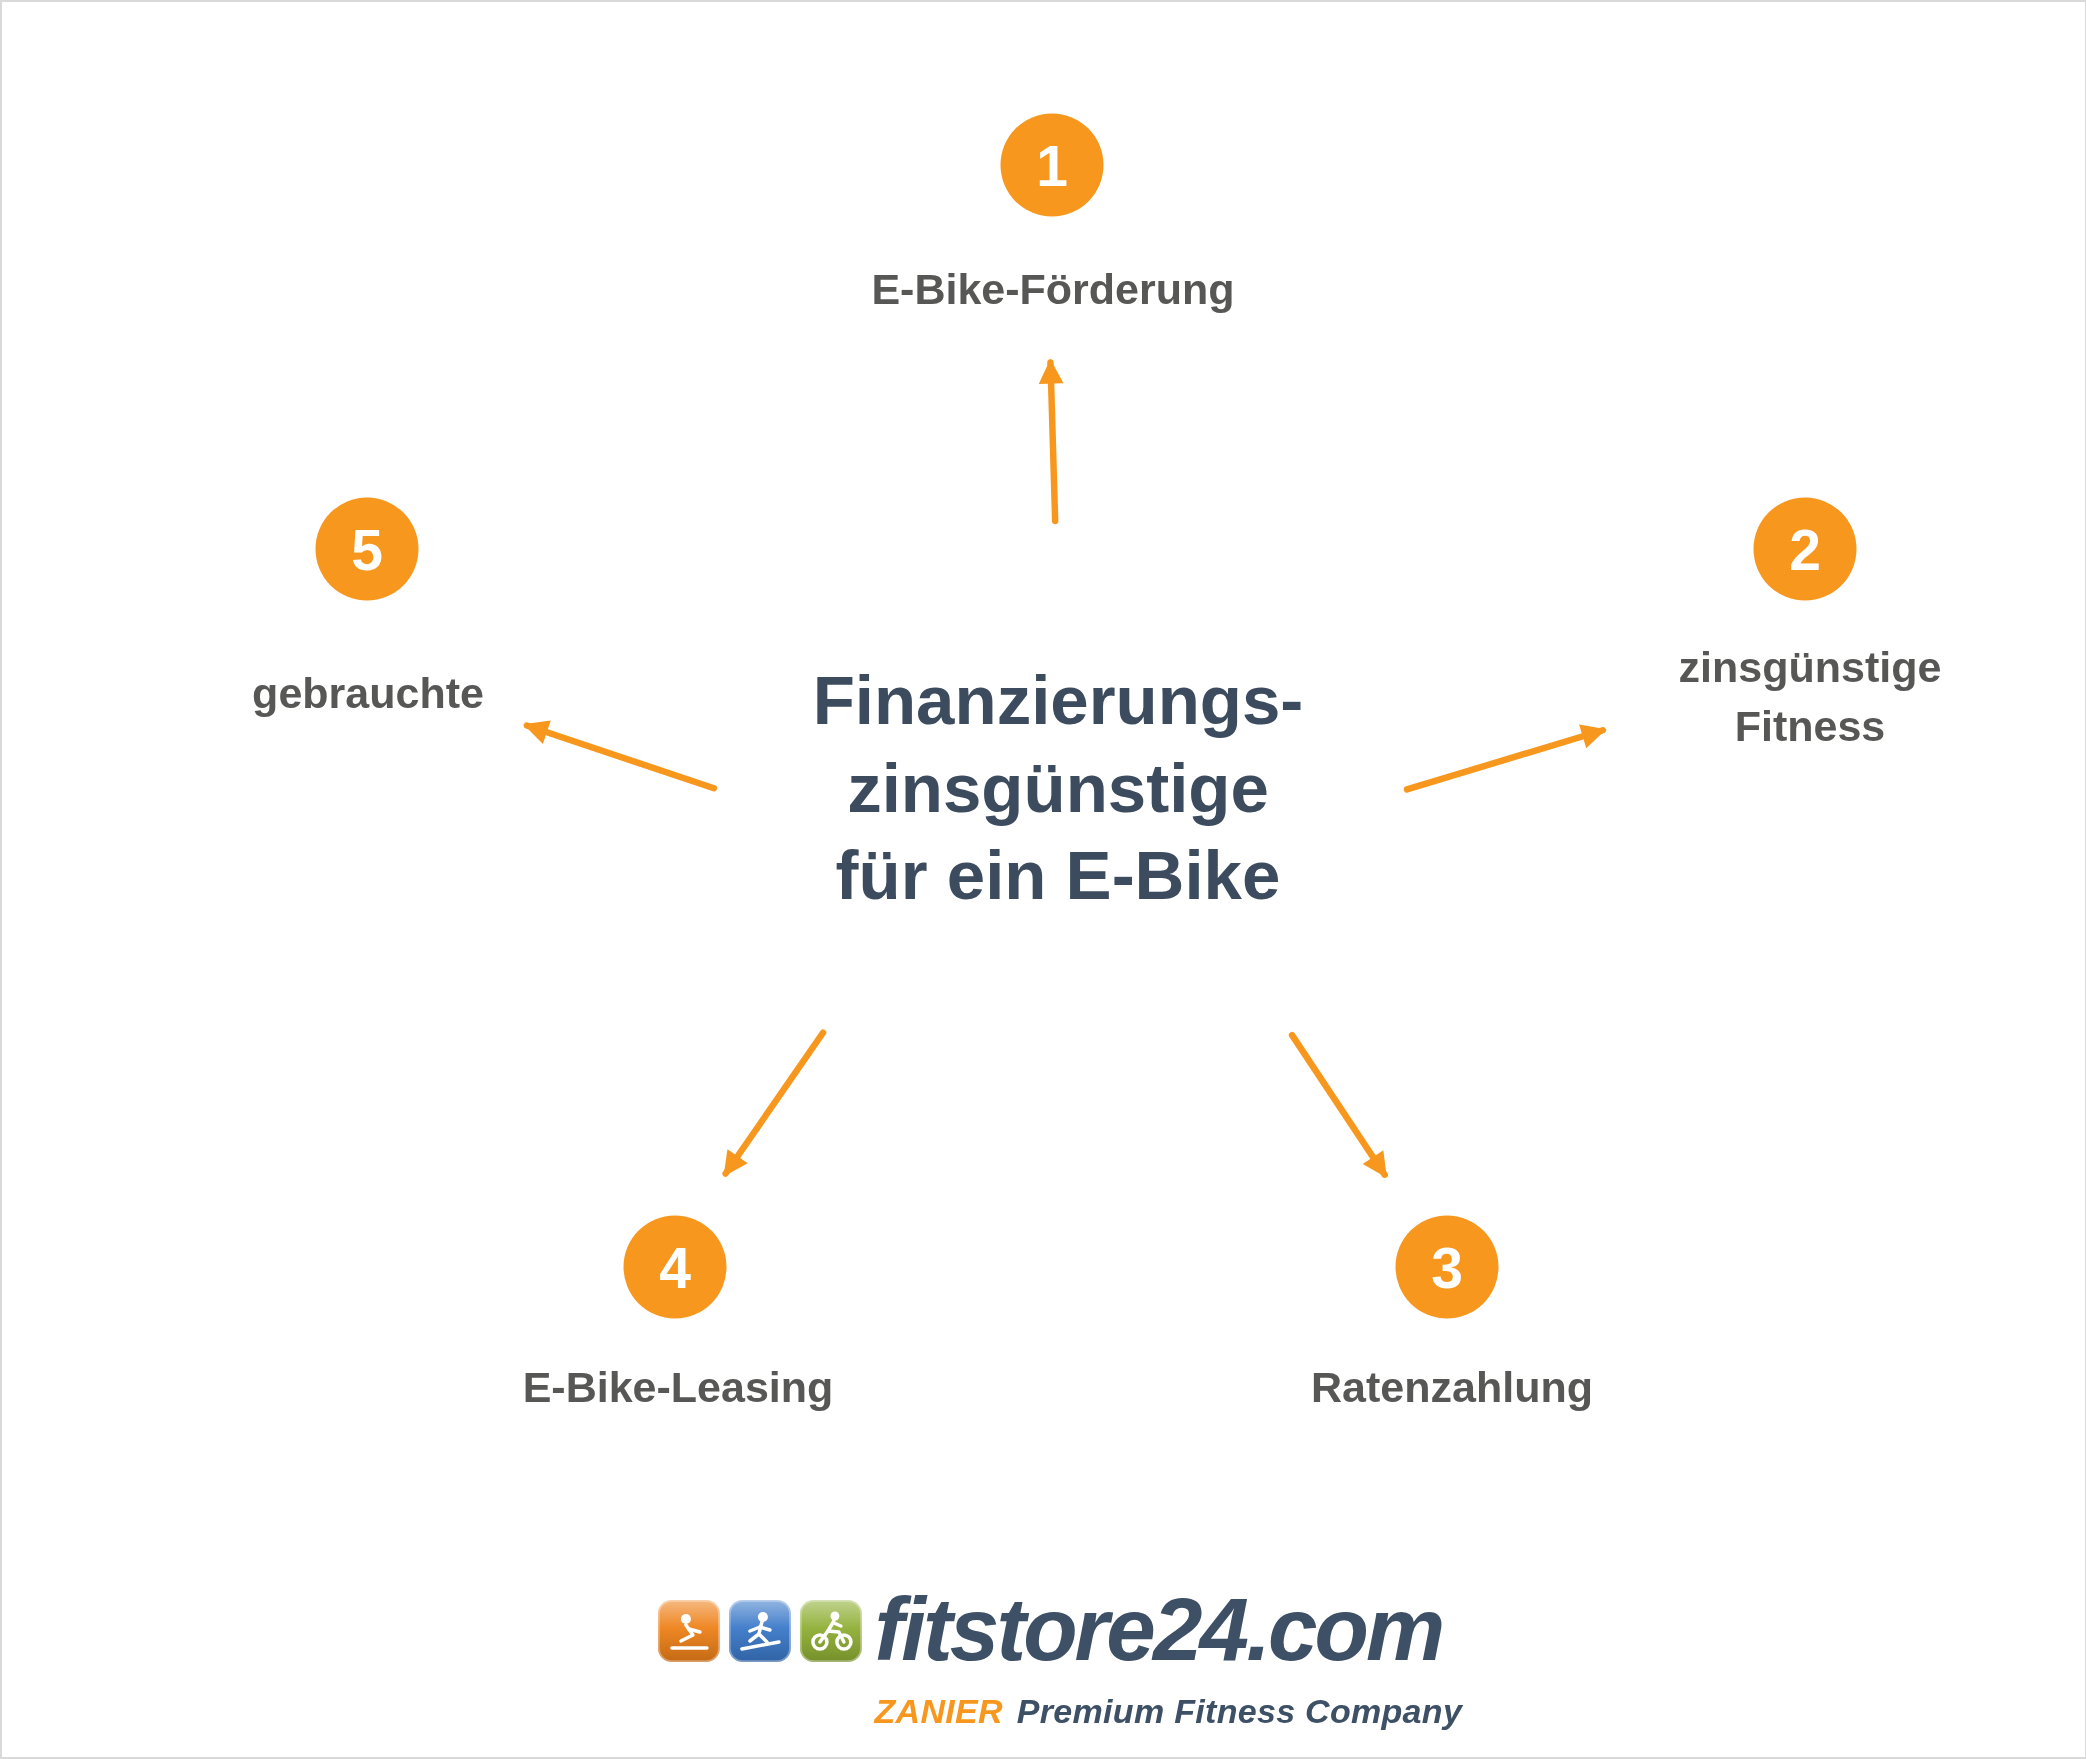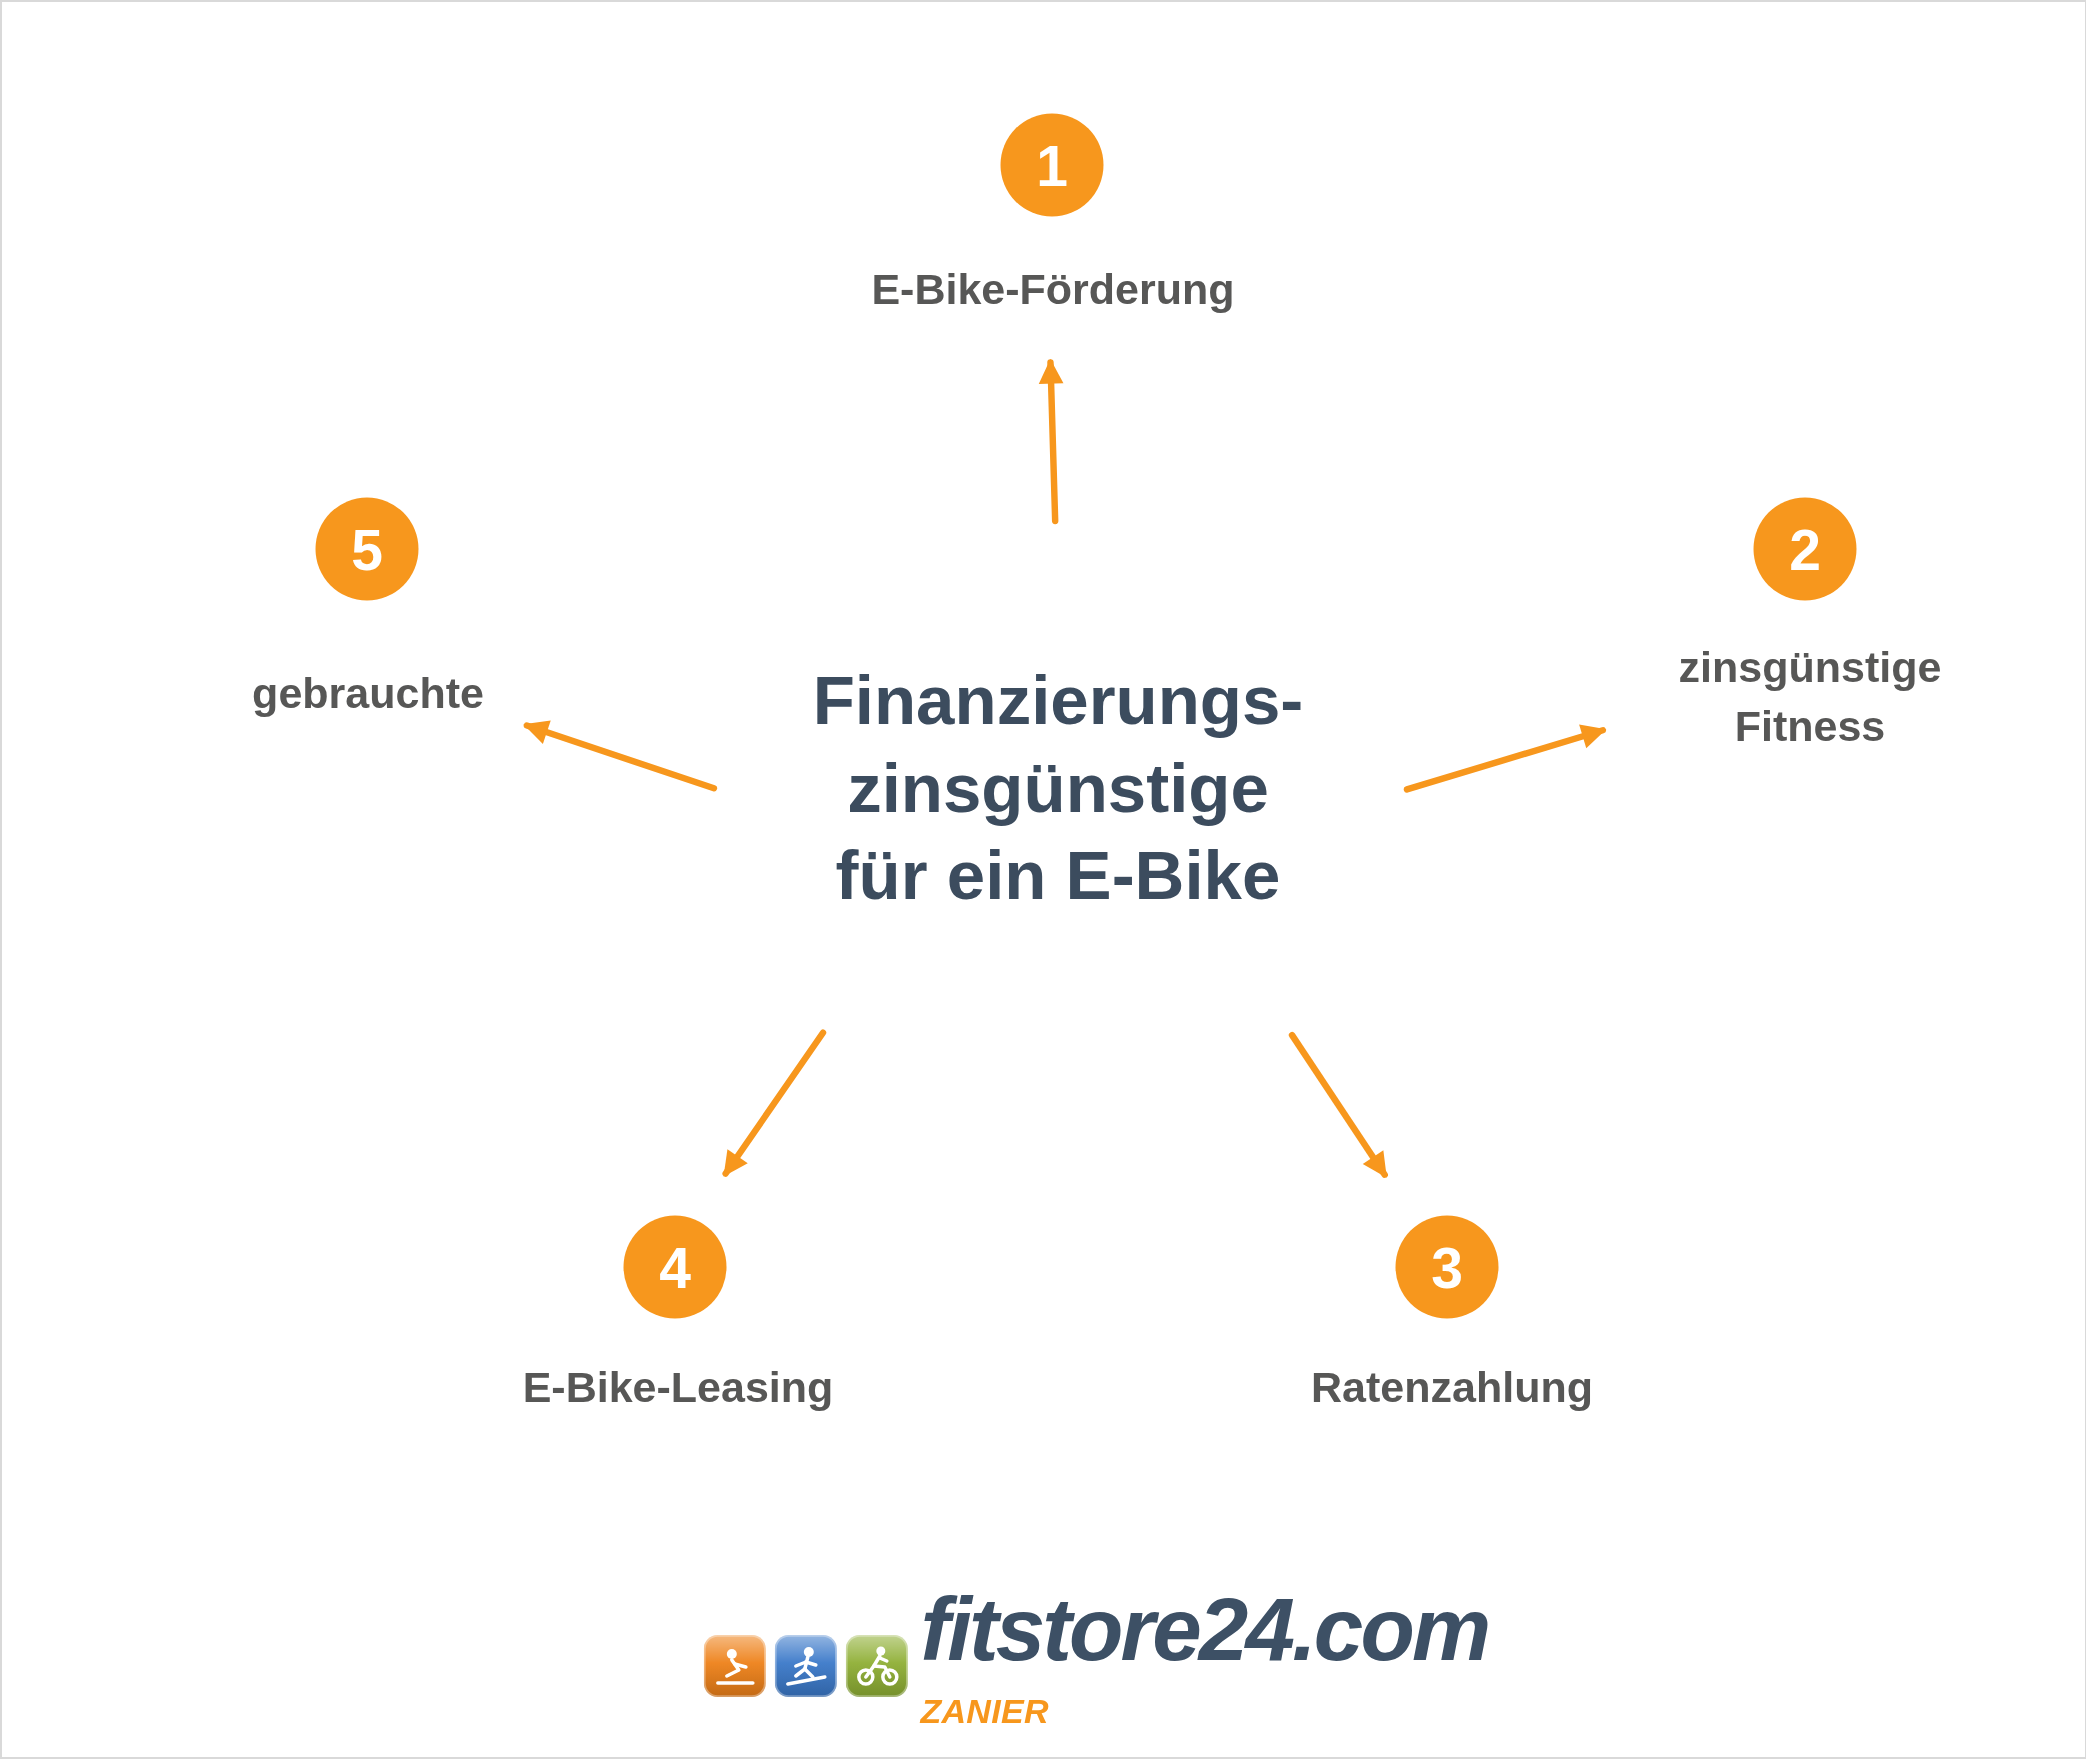--- a/index.html
+++ b/index.html
@@ -76,24 +76,24 @@
     font-weight: bold;
     color: var(--title-text, #3C4C5E);
     text-align: center;
     line-height: 1.27;
     white-space: nowrap;
   }
 
   
   .logo {
     position: absolute;
-    left: 1094px; top: 1583px;
+    left: 1058px; top: 1583px;
     transform: translateX(-50%);
     display: flex;
-    align-items: center;
+    align-items: flex-start;
     gap: 13px;
   }
   .logo-icons {
     display: flex;
     gap: 8.8px;
     margin-top: 15.2px;
   }
   .logo-icon {
     width: 62px; height: 62px;
     border-radius: 14px;
@@ -223,18 +223,19 @@
           <path class="glyph" d="M56 30 L44 50 L28 72"></path>
           <path class="glyph" d="M44 50 L66 52 L76 72"></path>
           <path class="glyph" d="M56 34 L70 40"></path>
         </svg>
       </div>
     </div>
     <div class="logo-textcol">
       <div class="wordmark">fitstore24.com</div>
       <div class="tagline">
         <span class="zanier">ZANIER</span>
+        <span>Premium Fitness Company</span>
       </div>
     </div>
   </div>
 
 </div>
 
 
 </body></html>

